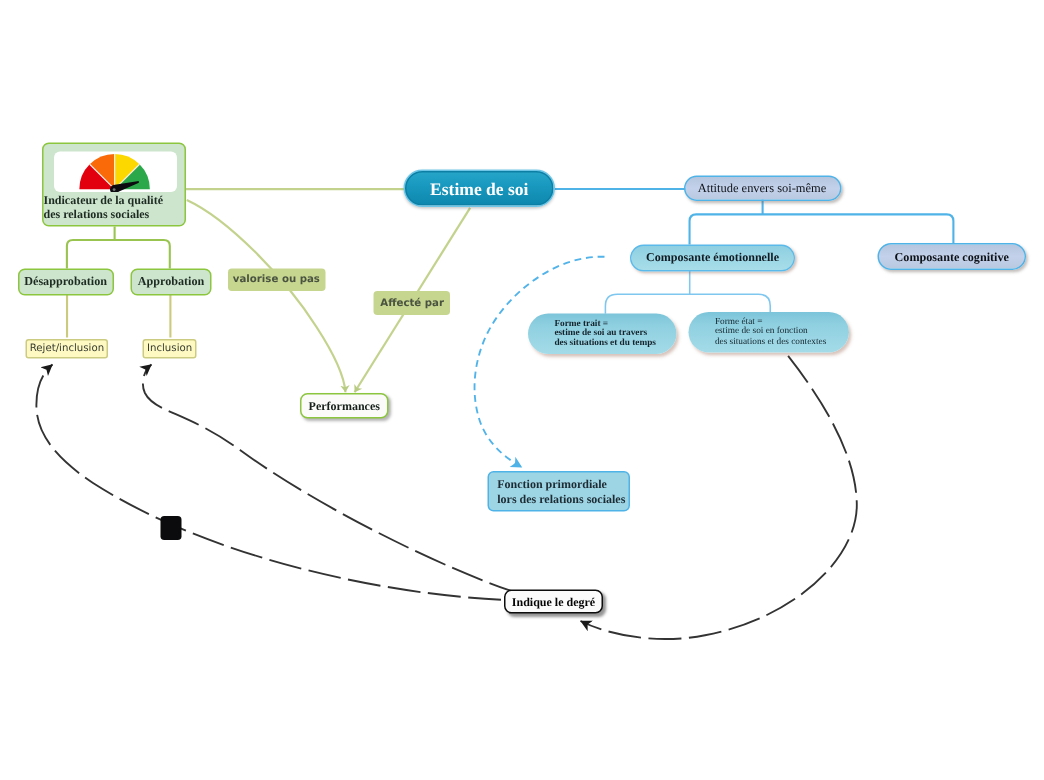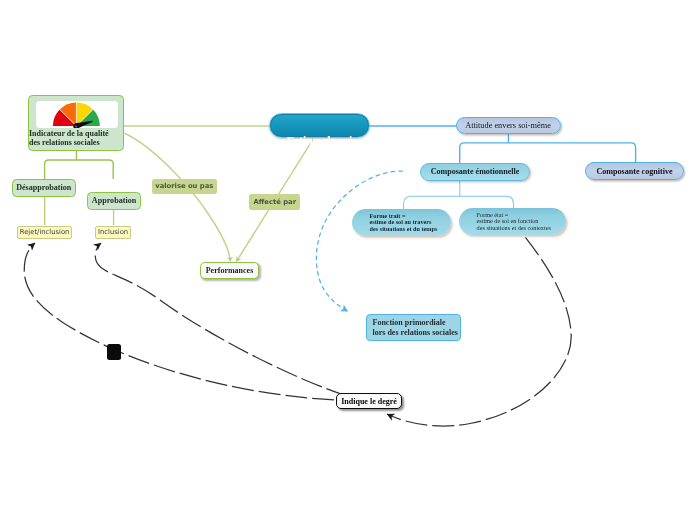--- a/index.html
+++ b/index.html
@@ -25,21 +25,21 @@
   .paleblue{background:linear-gradient(180deg,#b4c5dd 0%,#c3d2ea 50%,#b9c9e0 100%);
             border:1.25px solid #4fb3e8;border-radius:9px;
             color:#0d1118;font-weight:bold;box-shadow:1.2px 1.5px 2px rgba(110,100,95,.42);}
   .midblue{background:linear-gradient(180deg,#8ecfe1 0%,#9ad6e5 45%,#a8dde9 100%);
            border:1.2px solid #5cbaea;border-radius:9px;
            color:#111c24;font-weight:bold;box-shadow:1.2px 1.2px 2px rgba(150,110,95,.45);}
   .forme{background:linear-gradient(180deg,#7cc4da 0%,#8fd0e0 30%,#a4dbe8 100%);
          border:none;color:#15242c;font-weight:bold;
          box-shadow:1.5px 1.8px 2.2px rgba(160,112,92,.42);}
   .cyanbox{background:#9dd5e5;border:1.5px solid #4fb3e8;border-radius:4px;
-           color:#1d2b33;font-weight:bold;margin-left:41px;}
+           color:#1d2b33;font-weight:bold;}
   
   .olive{background:#c6d68f;border-radius:2.5px;color:#4a5340;font-weight:bold;
          font-family:"DejaVu Sans",sans-serif;}
   .khaki{background:#fef9c3;border:1px solid #cbcb81;border-radius:2px;color:#383c30;
          font-family:"DejaVu Sans",sans-serif;}
   .blackbox{background:#0b0b0d;border-radius:2.5px;}
   .blkbox{background:#fbfbfb;border:1.6px solid #0d0d0d;border-radius:5px;
           color:#050505;font-weight:bold;box-shadow:2px 2px 2px rgba(60,60,60,.55);}
 </style>
 </head>
@@ -109,21 +109,21 @@
       <circle cx="-0.3" cy="0.3" r="0.95" fill="#747474"></circle>
     </g>
   </svg>
   <div style="position:absolute;left:0;top:32.5px;width:96px;font-size:8px;line-height:9.2px;text-align:left;">
     <div>Indicateur de la qualité</div>
     <div>des relations sociales</div>
   </div>
 </div>
 
 <div class="node teal" style="left:269px;top:113px;width:101px;height:25px;font-size:11.7px;">
-  <span style="position:relative;top:16px;">Estime de soi</span>
+  <span style="position:relative;top:1px;">Estime de soi</span>
 </div>
 
 <div class="node paleblue" style="left:455.5px;top:117px;width:105px;height:16.5px;font-size:8.3px;font-weight:normal;">
   <span>Attitude envers soi-même</span>
 </div>
 
 <div class="node midblue" style="left:420px;top:163px;width:110px;height:17.5px;font-size:8.05px;text-align:center;">
   <span>Composante émotionnelle</span>
 </div>
 
@@ -145,21 +145,21 @@
             font-weight:normal;">
   <div>Forme état =</div>
   <div>estime de soi en fonction</div>
   <div>des situations et des contextes</div>
 </div>
 
 <div class="node greenbox" style="left:11.5px;top:179px;width:64.5px;height:17.5px;font-size:8.1px;">
   <span>Désapprobation</span>
 </div>
 
-<div class="node greenbox" style="left:87px;top:192px;width:54px;height:17.5px;font-size:8.1px;">
+<div class="node greenbox" style="left:87px;top:179px;width:54px;height:17.5px;font-size:8.1px;">
   <span>Approbation</span>
 </div>
 
 <div class="node khaki" style="left:17.1px;top:225.8px;width:55px;height:13.4px;font-size:6.8px;">
   <span>Rejet/inclusion</span>
 </div>
 
 <div class="node khaki" style="left:95px;top:225.8px;width:36.1px;height:13.4px;font-size:6.8px;">
   <span>Inclusion</span>
 </div>

